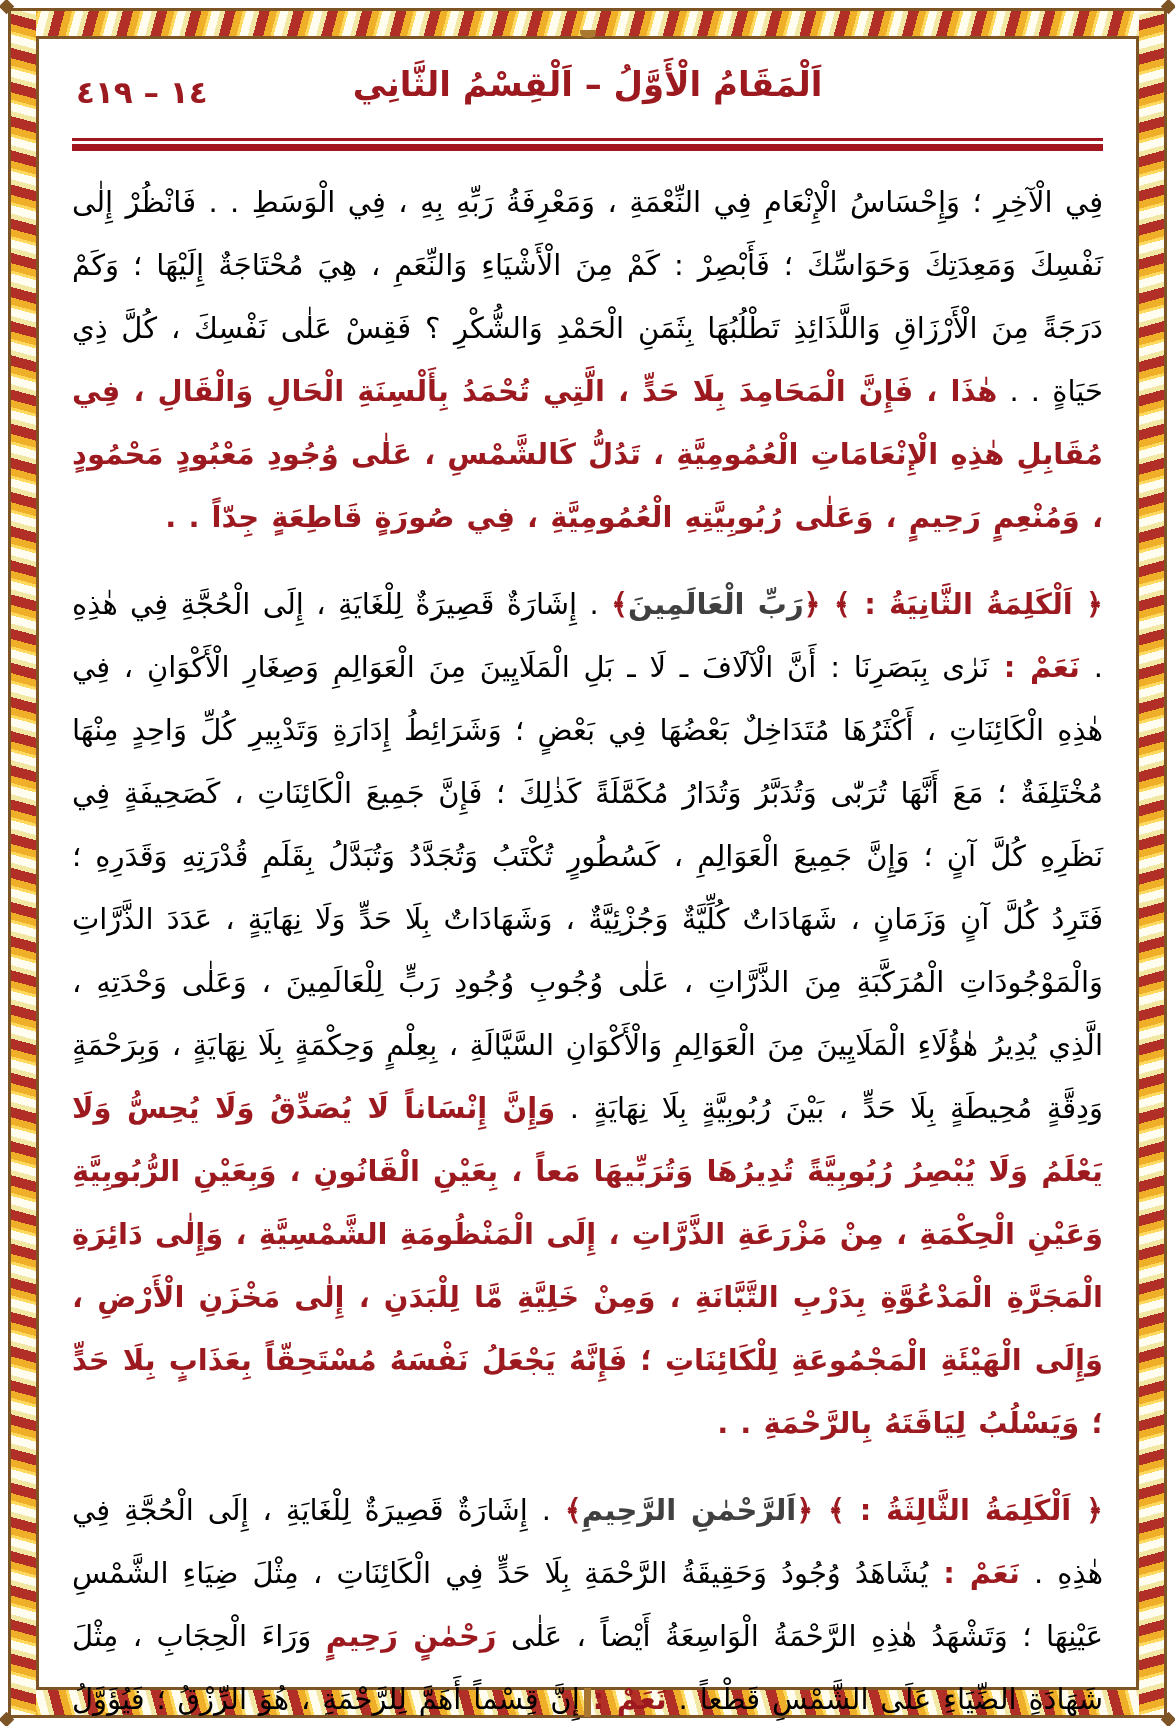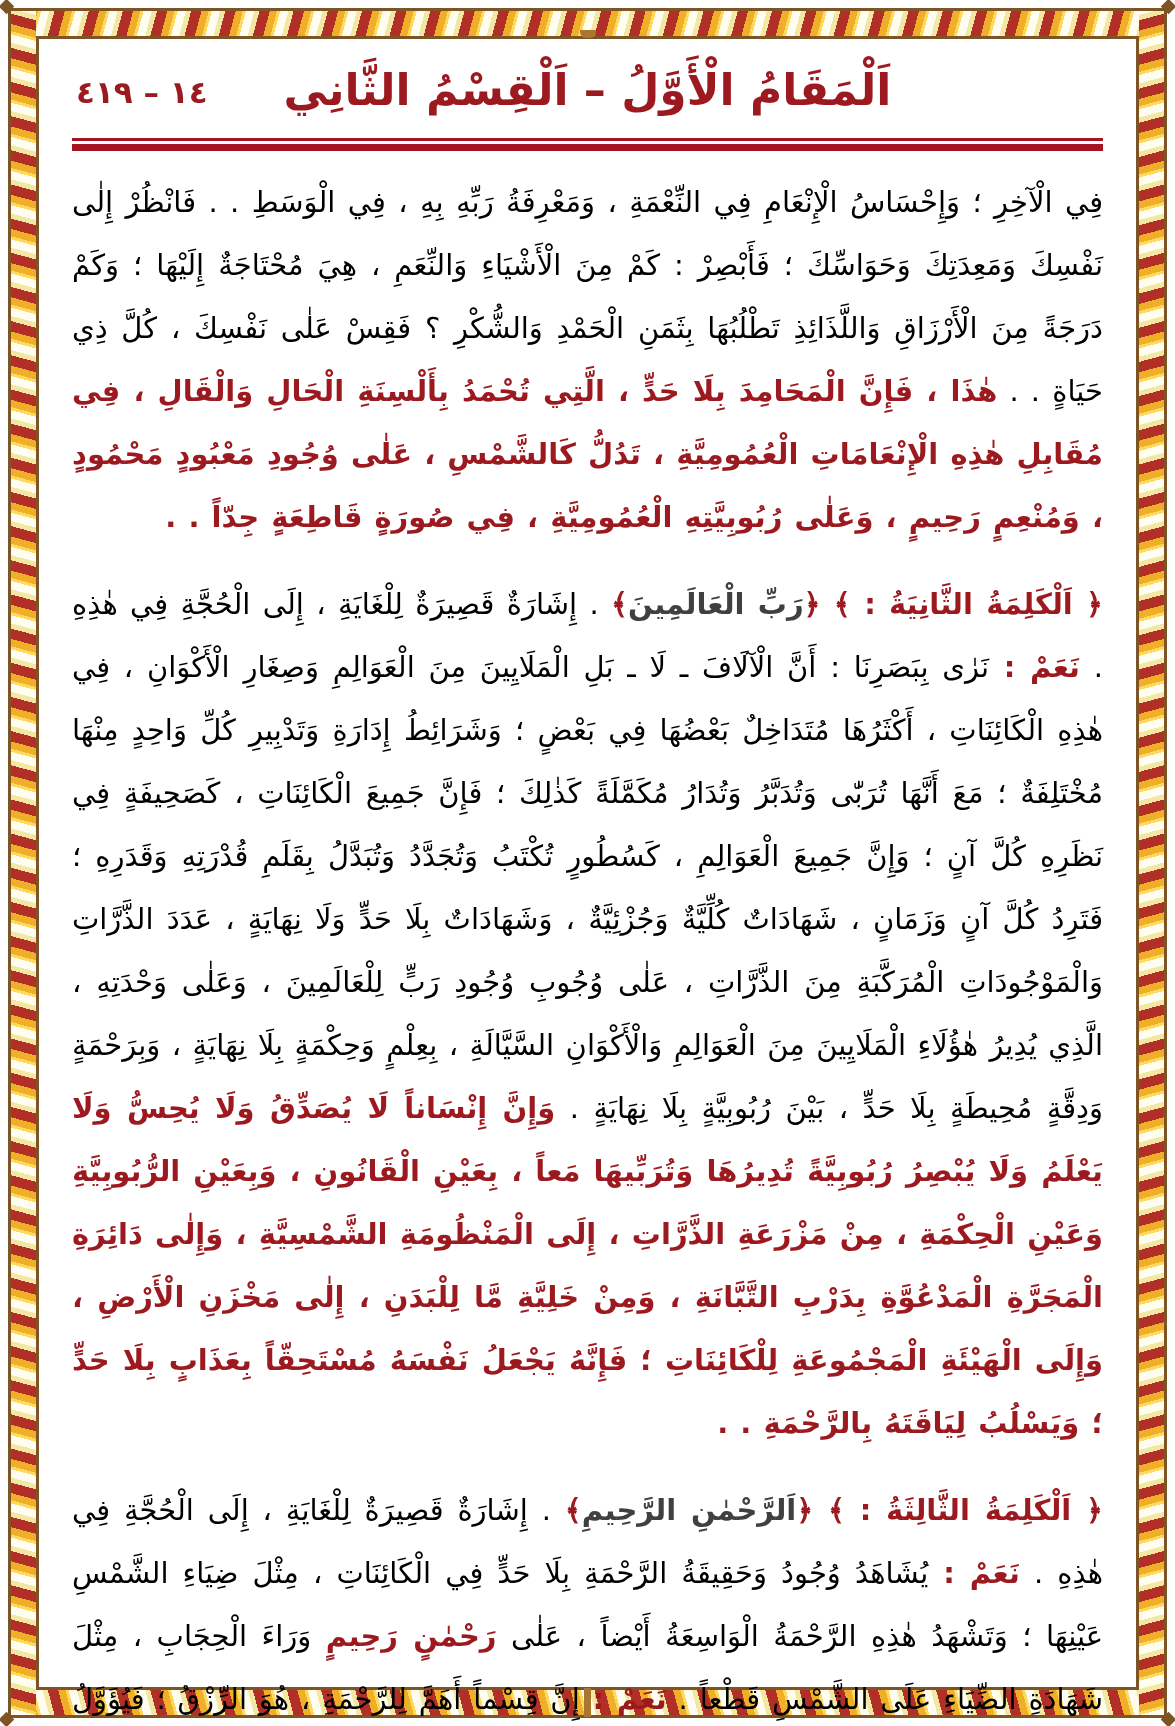--- a/index.html
+++ b/index.html
@@ -48,21 +48,21 @@
   .tick-bottom { position:absolute; bottom:1px; left:50%; width:7px; height:29px; margin-left:-4px;
               background:#a9772f; }
 
   
   .content { position:absolute; top:36px; left:36px; right:36px; bottom:36px;
              padding:22px 36px 0 36px; direction:rtl; }
 
   .page-header { position:relative; height:66px; }
   .page-number { position:absolute; left:4px; top:16px; font-size:31px; font-weight:bold;
                  color:#9c1a1f; direction:rtl; }
-  .page-title { margin:0; padding-top:6px; text-align:center; font-size:44px; font-weight:bold;
+  .page-title { margin:0; padding-top:6px; text-align:center; font-size:34px; font-weight:bold;
                 color:#9c1a1f; }
 
   .header-rule { margin-top:14px; }
   .header-rule .thin  { height:3px; background:#a3151f; }
   .header-rule .gap   { height:3px; }
   .header-rule .thick { height:7px; background:#a3151f; }
 
   .text-body { margin-top:20px; }
   .para { font-size:29px; line-height:63px; text-align:justify; text-justify:inter-word;
           margin:0 0 24px 0; color:#000000; word-spacing:2px; }

